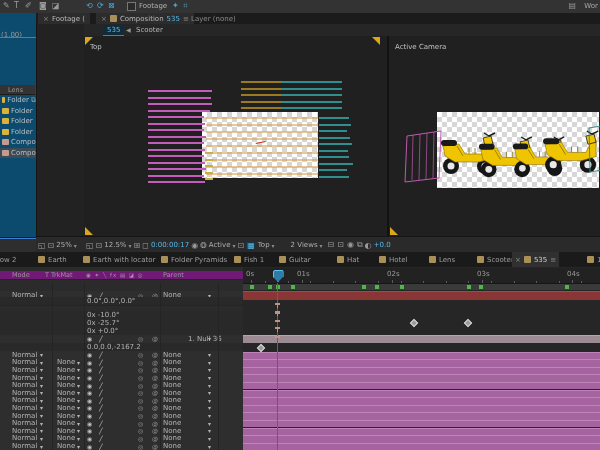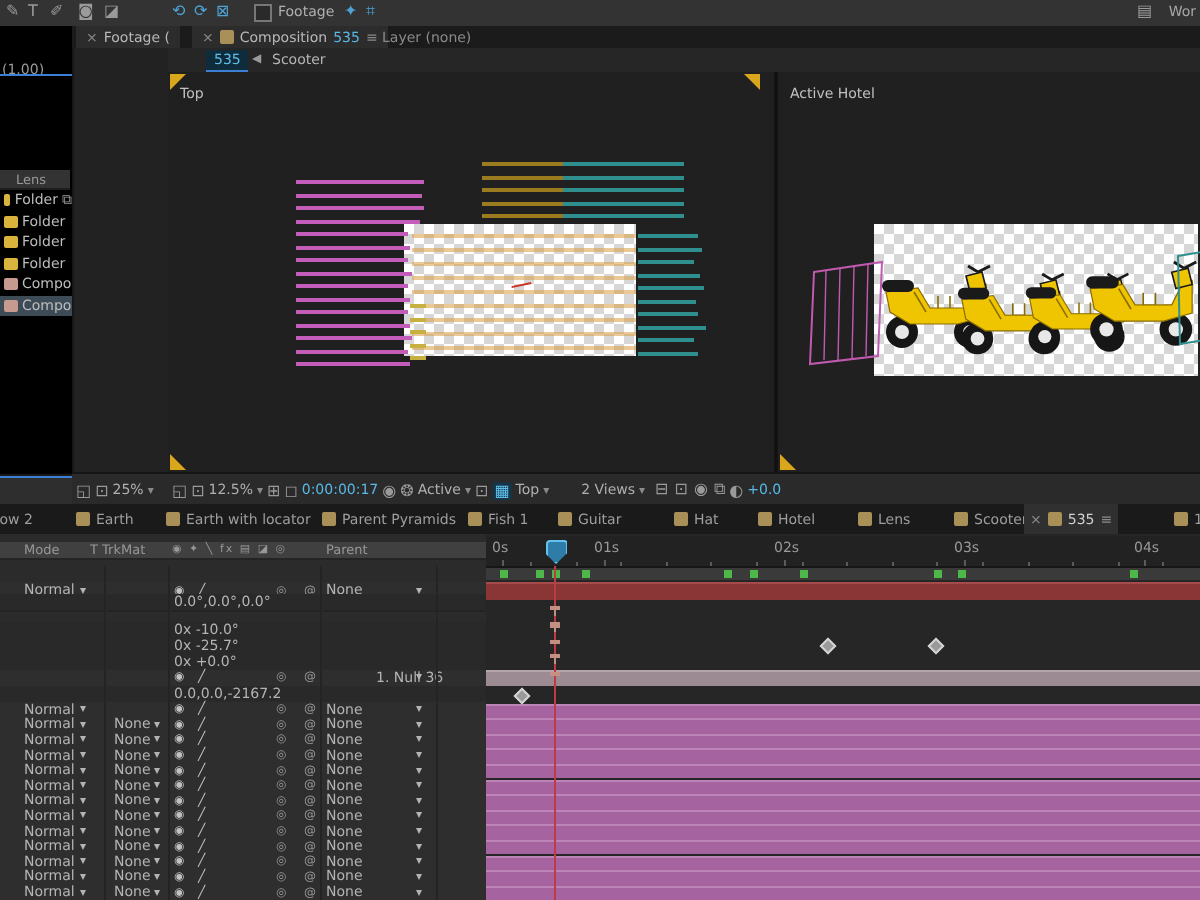--- a/index.html
+++ b/index.html
@@ -12,21 +12,21 @@
   .tealtxt{color:#58b8e8;}
   .bluetxt{color:#6fa8dd;}
   .ddarrow{color:#8a8a8a;font-size:6px;}
   
   #top-toolbar{left:0;top:0;width:600px;height:13px;background:#333333;border-bottom:1px solid #161616;}
   
   .tabstrip{top:13px;height:11px;background:#1b1b1b;}
   .ptab{position:absolute;top:0;height:11px;display:flex;align-items:center;gap:3px;padding:0 5px;background:#2c2c2c;color:#b8b8b8;}
   .ptab.inactive{background:transparent;color:#8a8a8a;}
   
-  #project-panel{left:0;top:13px;width:36px;height:239px;background:#000000;}
+  #project-panel{left:0;top:13px;width:36px;height:239px;background:#0c4a6e;}
   #project-focus{left:-3px;top:37px;width:38px;height:200px;border:1px solid #3d7fd4;}
   .prow{position:absolute;left:0;width:34px;height:10px;display:flex;align-items:center;gap:2px;padding-left:2px;}
   .prow.sel{background:#3d4b57;}
   .fold{width:7px;height:6px;background:#d9b33c;border-radius:1px;}
   .compic{width:7px;height:6px;background:#c79a8f;border-radius:1px;}
   
   #footage-panel{left:36px;top:24px;width:48px;height:212px;background:#222222;border-left:1px solid #161616;}
   #navigator{left:84px;top:24px;width:516px;height:12px;background:#262626;border-bottom:1px solid #141414;}
   #comp-chip{background:#0e2c3c;color:#5fc0ea;padding:1px 4px;border-bottom:1px solid #3d7fd4;}
   #viewer{left:84px;top:36px;width:516px;height:200px;background:#202020;overflow:hidden;}
@@ -206,21 +206,21 @@
           <div class="abs mline" style="left: 121px; top: 122.5px; width: 8px; background: rgb(200, 176, 64);"></div>
           <div class="abs mline" style="left: 121px; top: 129px; width: 8px; background: rgb(200, 176, 64);"></div>
           <div class="abs mline" style="left: 121px; top: 135.5px; width: 8px; background: rgb(200, 176, 64);"></div>
           <div class="abs mline" style="left: 121px; top: 142px; width: 8px; background: rgb(200, 176, 64);"></div>
           <div class="abs" style="left: 172px; top: 106px; width: 10px; height: 3px; border-top: 1.5px solid rgb(204, 51, 34); transform: rotate(-12deg);"></div>
         </div>
     </div>
     <div class="abs" id="view-divider"></div>
 
     <div class="abs" id="view-right" style="left:305px;top:0;width:211px;height:200px;">
-      <span class="abs viewlabel" style="left:6px;top:7px;">Active Hotel</span>
+      <span class="abs viewlabel" style="left:6px;top:7px;">Active Camera</span>
       <div class="abs corner" style="left:1px;bottom:1px;border-left:8px solid #d9a61c;border-top:8px solid transparent;"></div>
       <div class="abs checker" id="right-board" style="left: 48px; top: 76px; width: 162px; height: 76px;"></div>
       <svg class="abs" id="right-svg" width="211" height="200" style="left:0;top:0;">
         <defs>
           <g id="scooter">
             <ellipse cx="12" cy="34" rx="8" ry="8" fill="#161616"></ellipse>
             <ellipse cx="12" cy="34" rx="3.5" ry="3.5" fill="#e8e8e8"></ellipse>
             <ellipse cx="46" cy="34" rx="8" ry="8" fill="#161616"></ellipse>
             <ellipse cx="46" cy="34" rx="3.5" ry="3.5" fill="#e8e8e8"></ellipse>
             <path d="M4,14 L20,12 L26,22 L44,22 L50,10 L54,10 L54,26 L40,30 L16,30 L6,24 Z" fill="#efc400" stroke="#8a6d00" stroke-width="0.6"></path>
@@ -281,21 +281,21 @@
       <div class="tltab" style="left: 35px;">
         <span class="sq"></span>
         <span>Earth</span>
       </div>
       <div class="tltab" style="left: 80px;">
         <span class="sq"></span>
         <span>Earth with locator</span>
       </div>
       <div class="tltab" style="left: 158px;">
         <span class="sq"></span>
-        <span>Parent Pyramids</span>
+        <span>Folder Pyramids</span>
       </div>
       <div class="tltab" style="left: 231px;">
         <span class="sq"></span>
         <span>Fish 1</span>
       </div>
       <div class="tltab" style="left: 276px;">
         <span class="sq"></span>
         <span>Guitar</span>
       </div>
       <div class="tltab" style="left: 334px;">
@@ -330,21 +330,21 @@
     <div id="tl-left">
       <div id="tl-buttons" class="abs" style="left:125px;top:3px;width:115px;height:10px;display:flex;gap:4px;">
           <span style="color: rgb(154, 154, 154); font-size: 7px;">◆</span>
           <span style="color: rgb(154, 154, 154); font-size: 7px;">◭</span>
           <span style="color: rgb(154, 154, 154); font-size: 7px;">≡</span>
           <span style="color: rgb(154, 154, 154); font-size: 7px;">◔</span>
           <span style="color: rgb(154, 154, 154); font-size: 7px;">✦</span>
           <span style="color: rgb(154, 154, 154); font-size: 7px;">▦</span>
         </div>
       <div id="tl-rows-left">
-          <div class="lrow" style="top: 4px; height: 8px; background: #404040;">
+          <div class="lrow" style="top: 4px; height: 8px; background: #701a75;">
             <div class="cell hdrtxt" style="left: 12px;">Mode</div>
             <div class="cell hdrtxt" style="left: 45px;">T TrkMat</div>
             <div class="cell hdrtxt" style="left: 86px; letter-spacing: 1px; font-size: 5.5px;">◉ ✦ ╲ fx ▤ ◪ ◎</div>
             <div class="cell hdrtxt" style="left: 163px;">Parent</div>
           </div>
           <div class="lrow" style="top: 24px; height: 8.5px;">
             <div class="cell" style="left: 12px;">Normal</div>
             <div class="cell ddarrow" style="left: 40px;">▾</div>
             <div class="cell" style="left: 87px; color: rgb(192, 192, 192); font-size: 6px;">◉</div>
             <div class="cell" style="left: 99px; color: rgb(200, 200, 200); font-size: 6px;">╱</div>

